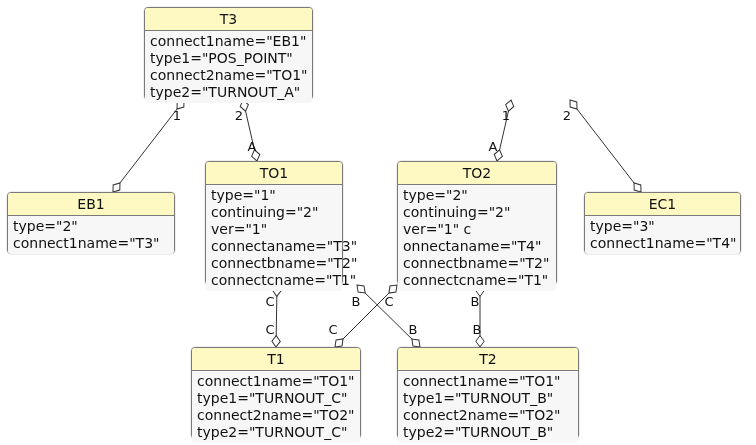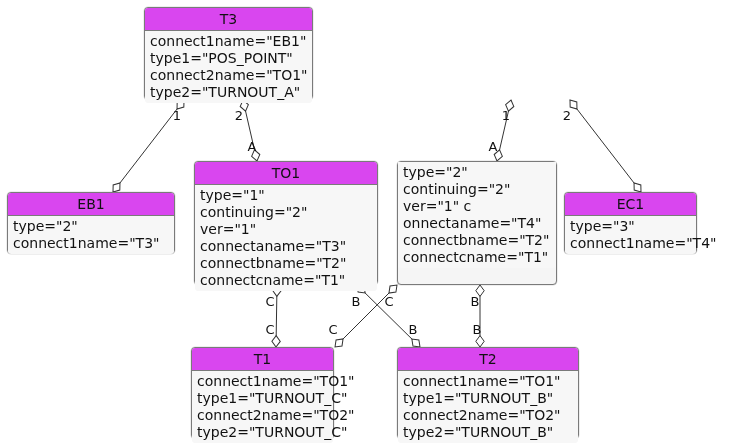--- a/index.html
+++ b/index.html
@@ -13,21 +13,21 @@
     border-radius:4px;
     box-sizing:border-box;
     color:#111111;
     box-shadow:0 0 0 0.5px rgba(120,120,120,.25);
   }
   .node-title{
     height:22px;
     line-height:22px;
     text-align:center;
     font-size:14px;
-    background:#d946ef;
+    background:#fef9c3;
     border-bottom:1px solid #7a7a7a;
     border-radius:3px 3px 0 0;
     white-space:nowrap;
   }
   .node-body{
     padding:2px 5px 2px 5px;
     font-size:14px;
     line-height:17px;
     background:#f7f7f7;
     border-radius:0 0 3px 3px;
@@ -119,52 +119,53 @@
 
 
   <div class="node" style="left:7px;top:192px;width:168px;height:62px">
     <div class="node-title">EB1</div>
     <div class="node-body">
       <div class="node-line">type="2"</div>
       <div class="node-line">connect1name="T3"</div>
     </div>
   </div>
 
-  <div class="node" style="left:564px;top:192px;width:133px;height:62px">
+  <div class="node" style="left:584px;top:192px;width:157px;height:62px">
     <div class="node-title">EC1</div>
     <div class="node-body">
       <div class="node-line">type="3"</div>
       <div class="node-line">connect1name="T4"</div>
     </div>
   </div>
 
-  <div class="node" style="left:194px;top:161px;width:184px;height:124px">
+  <div class="node" style="left:205px;top:161px;width:138px;height:124px">
     <div class="node-title">TO1</div>
     <div class="node-body">
       <div class="node-line">type="1"</div>
       <div class="node-line">continuing="2"</div>
       <div class="node-line">ver="1"</div>
       <div class="node-line">connectaname="T3"</div>
       <div class="node-line">connectbname="T2"</div>
       <div class="node-line">connectcname="T1"</div>
     </div>
   </div>
 
   <div class="node" style="left:397px;top:161px;width:160px;height:124px">
+    <div class="node-title">TO2</div>
     <div class="node-body">
       <div class="node-line">type="2"</div>
       <div class="node-line">continuing="2"</div>
       <div class="node-line">ver="1" c</div>
       <div class="node-line">onnectaname="T4"</div>
       <div class="node-line">connectbname="T2"</div>
       <div class="node-line">connectcname="T1"</div>
     </div>
   </div>
 
-  <div class="node" style="left:191px;top:347px;width:143px;height:92px">
+  <div class="node" style="left:191px;top:347px;width:170px;height:92px">
     <div class="node-title">T1</div>
     <div class="node-body">
       <div class="node-line">connect1name="TO1"</div>
       <div class="node-line">type1="TURNOUT_C"</div>
       <div class="node-line">connect2name="TO2"</div>
       <div class="node-line">type2="TURNOUT_C"</div>
     </div>
   </div>
 
   <div class="node" style="left:397px;top:347px;width:182px;height:92px">

